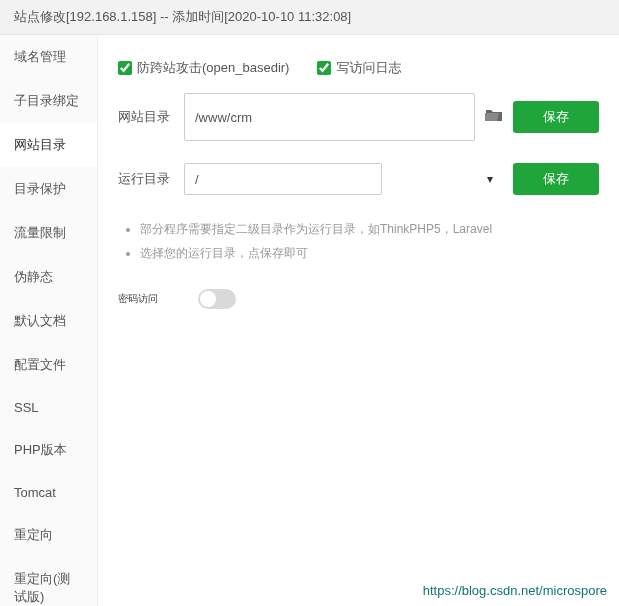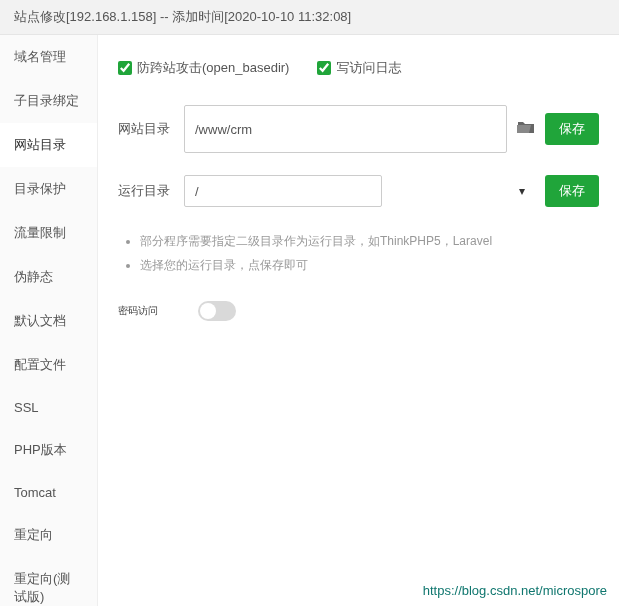--- a/index.html
+++ b/index.html
@@ -46,21 +46,21 @@
       padding-left: 12px;
     }
     .main {
       flex: 1;
       padding: 24px 20px;
       position: relative;
     }
     .checkbox-row {
       display: flex;
       gap: 28px;
-      margin-bottom: 28px;
+      margin-bottom: 16px;
     }
     .checkbox-item {
       display: flex;
       align-items: center;
       gap: 5px;
       font-size: 13px;
       color: #555;
     }
     .checkbox-item input[type="checkbox"] {
       width: 14px;
@@ -121,21 +121,21 @@
       color: #555;
       cursor: pointer;
       width: 18px;
       text-align: center;
     }
     .btn-save {
       background: #20a53a;
       color: #fff;
       border: none;
       height: 32px;
-      padding: 0 14px;
+      padding: 0 30px;
       border-radius: 3px;
       font-size: 13px;
       cursor: pointer;
     }
     .tips {
       margin: 8px 0 24px 0;
       padding-left: 4px;
     }
     .tips li {
       list-style: disc;

